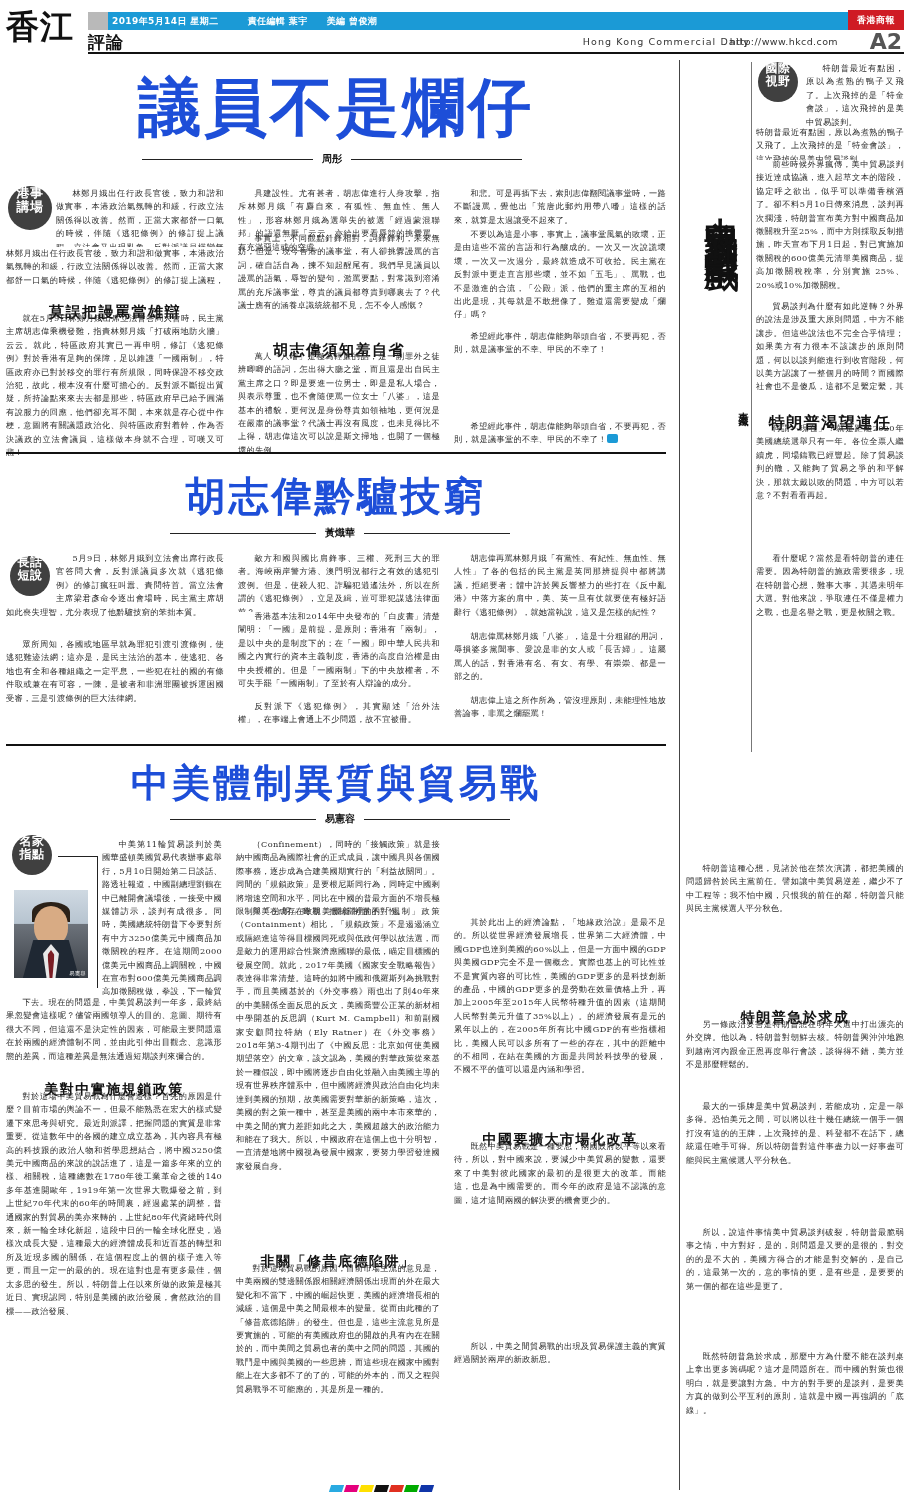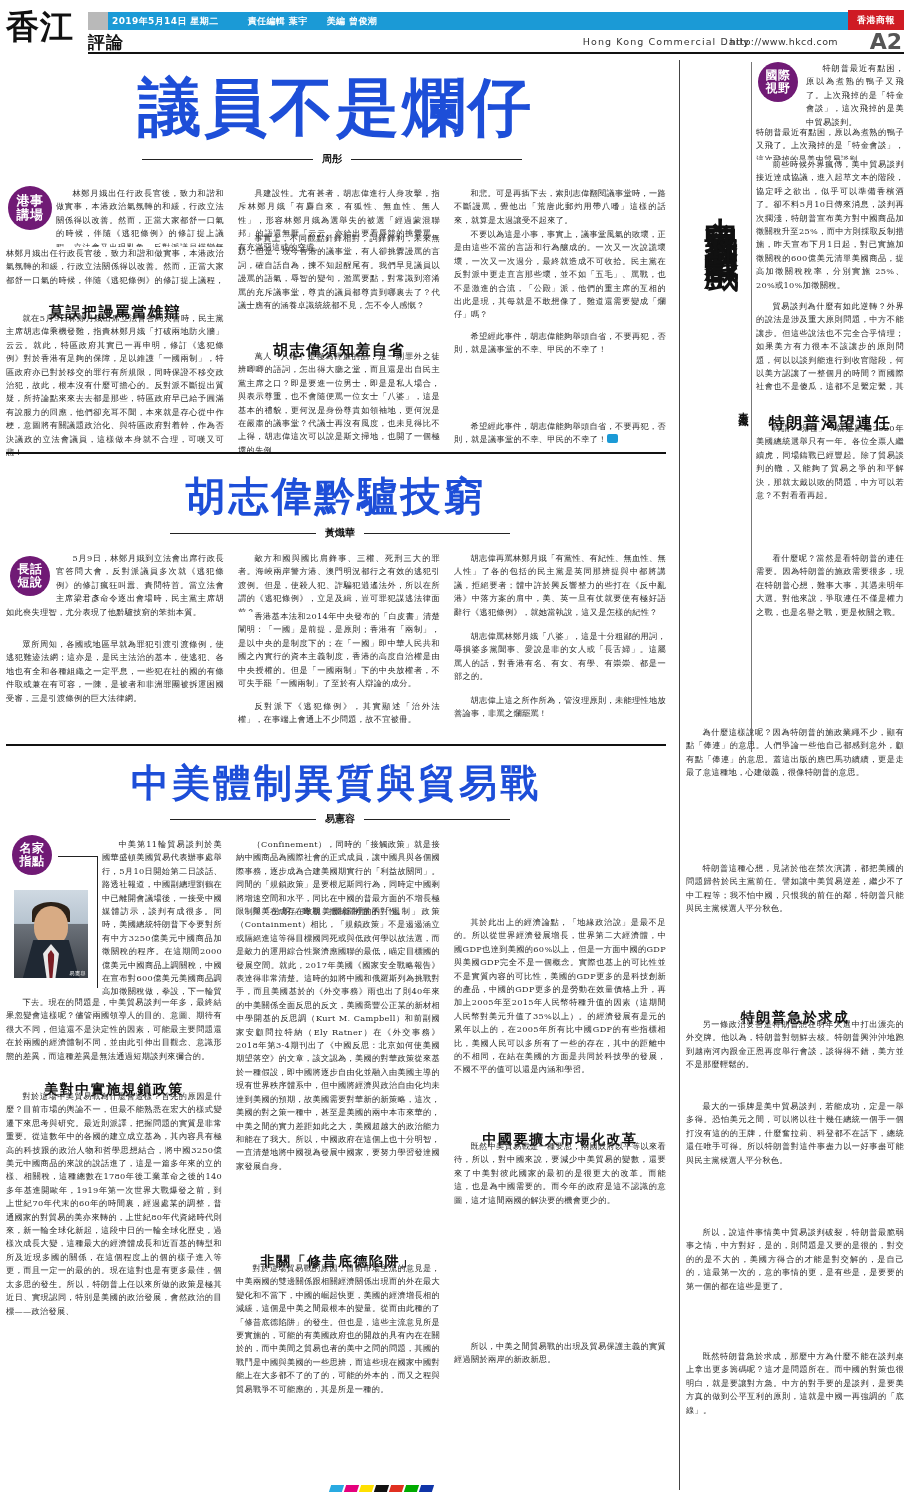--- a/index.html
+++ b/index.html
@@ -67,22 +67,22 @@
     font-weight:700; color:#1d4ed8; letter-spacing:3px; white-space:nowrap;
   }
   .byline-wrap { position:absolute; display:flex; align-items:center; }
   .byline-wrap .ln { flex:1; height:1px; background:#222; }
   .byline-wrap .nm {
     padding:0 9px; font-size:10px; font-weight:700; color:#111; white-space:nowrap;
   }
 
   .badge {
     position:absolute; width:44px; height:44px; border-radius:50%;
-    background:#701a75; color:#fff; font-weight:700; font-size:13px;
-    display:flex; flex-direction:column; align-items:center; justify-content:center;
+    background:#404040; color:#fff; font-weight:700; font-size:13px;
+    display:flex; flex-direction:column; align-items:center; 
     line-height:14px; letter-spacing:0.5px;
   }
   .badge.small { width:40px; height:40px; font-size:12px; line-height:13px; }
 
   .subhead {
     position:absolute; text-align:center; font-weight:700; color:#111;
     font-size:15px; letter-spacing:1.5px; white-space:nowrap;margin-top:13px;
   }
 
   
@@ -348,33 +348,30 @@
     <p>貿易談判為什麼有如此逆轉？外界的說法是涉及重大原則問題，中方不能讓步。但這些說法也不完全合乎情理；如果美方有力很本不該讓步的原則問題，何以以談判能進行到收官階段，何以美方認讓了一整個月的時間？而國際社會也不是傻瓜，這都不足繫定繫，其實說是不敢想像了，難道還要成「爛仔」？</p>
   </div>
 
   <div class="subhead" style="left:756px; top:400px; width:148px; font-size:16px;">特朗普渴望連任</div>
   <div class="col" style="left:756px; top:422px; width:148px; height:190px;">
     <p>何謂「現在」？就是距離2020年美國總統選舉只有一年。各位全票人繼續虎，同場鑄戰已經豐起。除了貿易談判的轍，又能夠了貿易之爭的和平解決，那就太戴以敗的問題，中方可以若意？不對看看再起。</p>
   </div>
   <div class="col" style="left:756px; top:552px; width:148px; height:170px;">
     <p>看什麼呢？當然是看特朗普的連任需要。因為特朗普的施政需要很多，現在特朗普心想，難事大事，其遇未明年大選。對他來說，爭取連任不僅是權力之戰，也是名譽之戰，更是攸關之戰。</p>
   </div>
-  <div class="col" style="left:686px; top:726px; width:218px; height:180px;">
-    <p>為什麼這樣說呢？因為特朗普的施政業繩不少，顯有點「俸連」的意思。人們爭論一些他自己都感到意外，顧有點「俸連」的意思。蓋這出版的應巴馬功績績，更是走最了意這種地，心建做義，很像特朗普的意思。</p>
-  </div>
   <div class="col" style="left:686px; top:862px; width:218px; height:126px;">
     <p>特朗普這種心想，見諸於他在禁次演講，都把美國的問題歸咎於民主黨前任。譬如讓中美貿易逆差，繼少不了中工程等；我不怕中國，只恨我的前任的鄰，特朗普只能與民主黨候選人平分秋色。</p>
   </div>
 
   <div class="subhead" style="left:686px; top:996px; width:218px; font-size:14px;">特朗普急於求成</div>
   <div class="col" style="left:686px; top:1018px; width:218px; height:150px;">
     <p>另一條政治要害是特朗普想在明年大選中打出漂亮的外交牌。他以為，特朗普對朝鮮去核。特朗普興沖沖地跑到越南河內跟金正恩再度舉行會談，談得得不錯，美方並不是那麼輕鬆的。</p>
   </div>
   <div class="col" style="left:686px; top:1100px; width:218px; height:146px;">
-    <p>最大的一張牌是美中貿易談判，若能成功，定是一舉多得。恐怕美元之間，可以將以往十幾任總統一個手一個打沒有這的的王牌，什麼奮拉莉、科登都不在話下，總統還任唯手可得。所以特朗普對這件事盡力以一好事盡可能與民主黨候選人平分秋色。</p>
+    <p>最大的一張牌是美中貿易談判，若能成功，定是一舉多得。恐怕美元之間，可以將以往十幾任總統一個手一個打沒有這的的王牌，上次飛掉的是、科登都不在話下，總統還任唯手可得。所以特朗普對這件事盡力以一好事盡可能與民主黨候選人平分秋色。</p>
   </div>
   <div class="col" style="left:686px; top:1226px; width:218px; height:130px;">
     <p>所以，說這件事情美中貿易談判破裂，特朗普最脆弱事之情，中方對好，是的，則問題是又要的是很的，對交的的是不大的，美國方得合的才能是對交解的，是自己的，這最第一次的，意的事情的更，是有些是，是要要的第一個的都在這些是更了。</p>
   </div>
   <div class="col" style="left:686px; top:1350px; width:218px; height:136px;">
     <p>既然特朗普急於求成，那麼中方為什麼不能在談判桌上拿出更多籌碼呢？這才是問題所在。而中國的對策也很明白，就是要讓對方急。中方的對手要的是談判，是要美方真的做到公平互利的原則，這就是中國一再強調的「底線」。</p>
   </div>
 
   <div class="footbars">
     <i style="background:#29aae1"></i>

